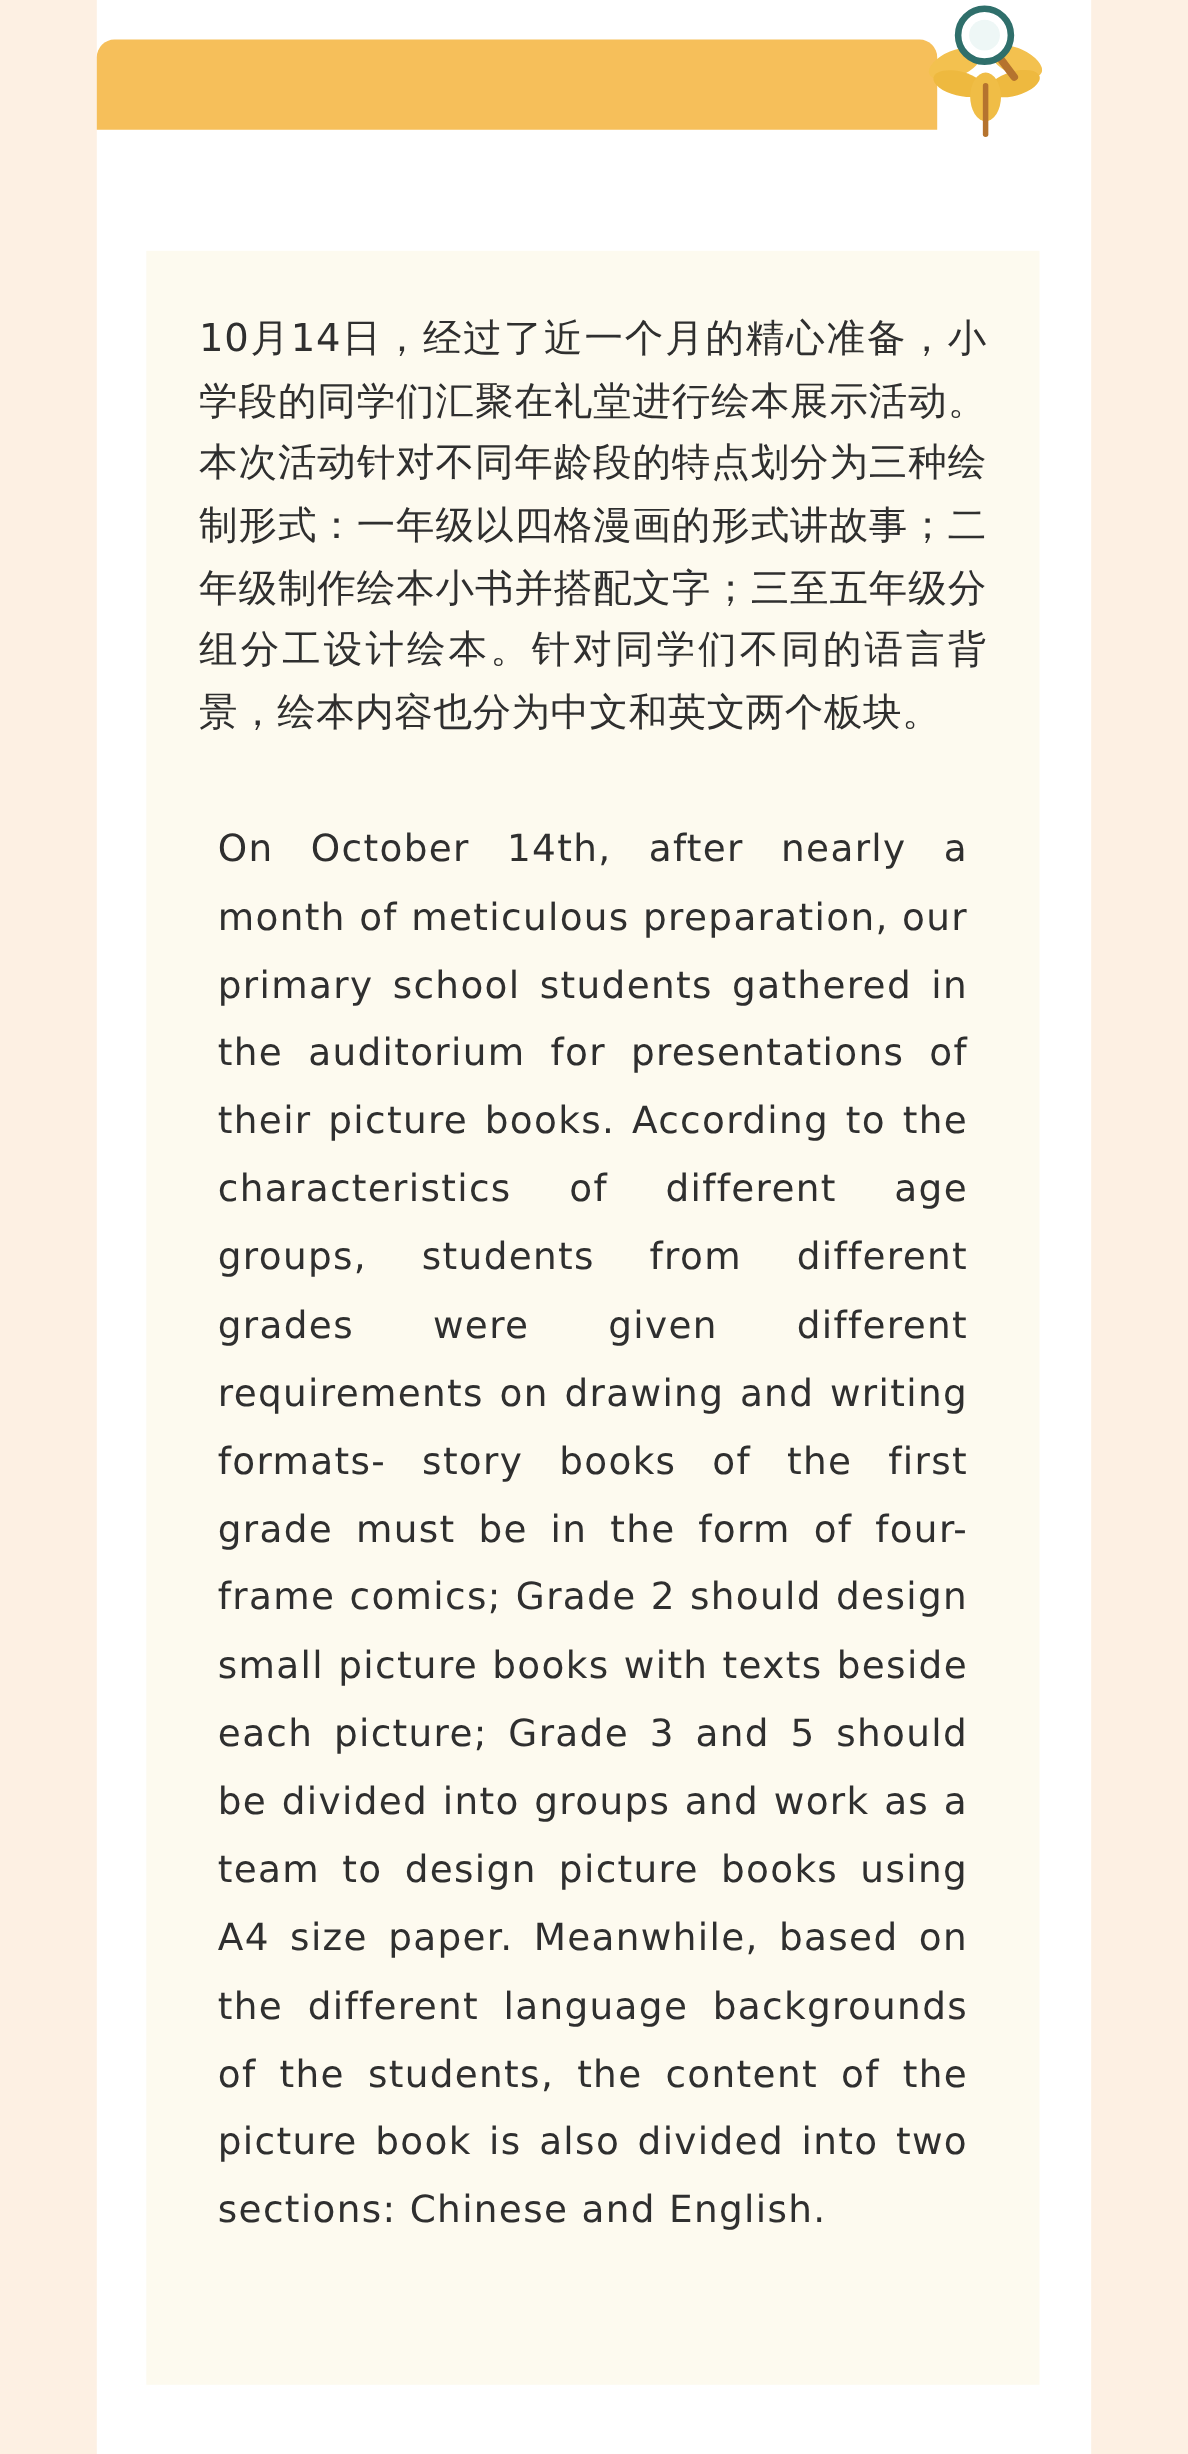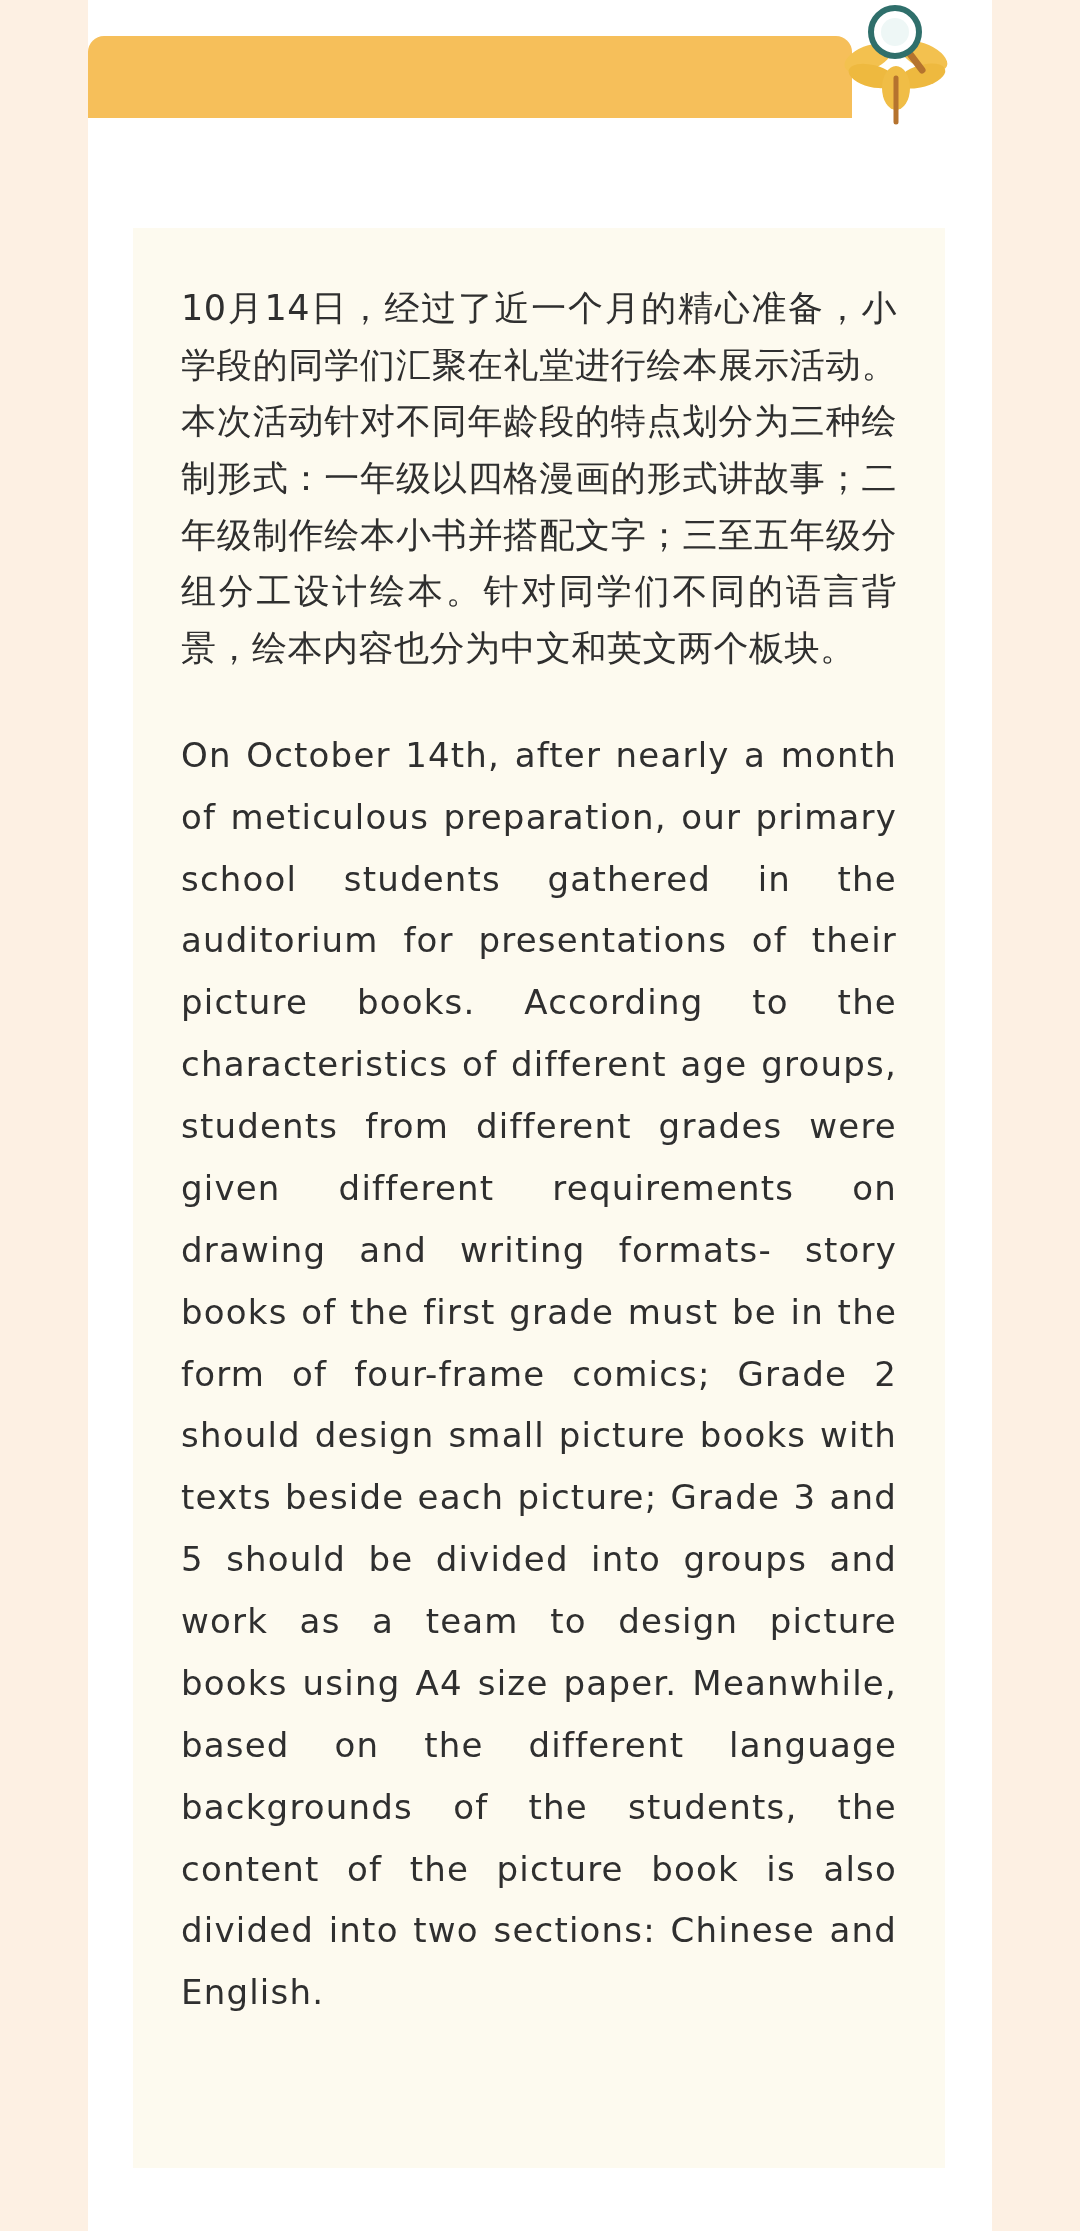--- a/index.html
+++ b/index.html
@@ -69,21 +69,21 @@
     letter-spacing: 0.5px;
     color: #2f2f2f;
     font-family: "DejaVu Sans", sans-serif;
     text-align: justify;
     text-justify: inter-ideograph;
   }
 
   .spacer { height: 48px; }
 
   .para-en {
-    margin: 0;
+    margin: 17px;
     font-size: 34px;
     line-height: 1.82;
     letter-spacing: 1.2px;
     color: #2f2f2f;
     font-family: "DejaVu Sans", sans-serif;
     text-align: justify;
   }
 
   
   .left-strip {

